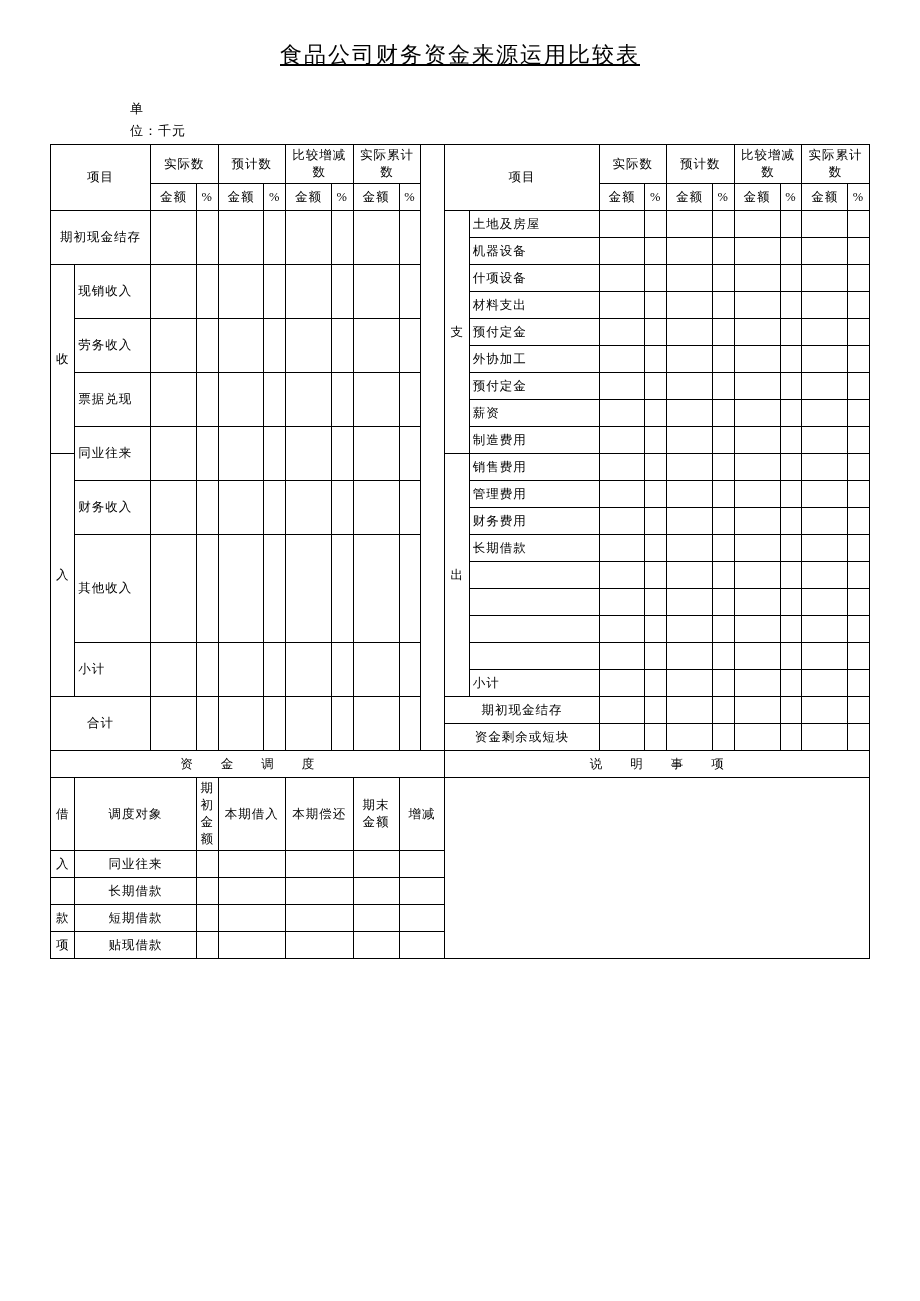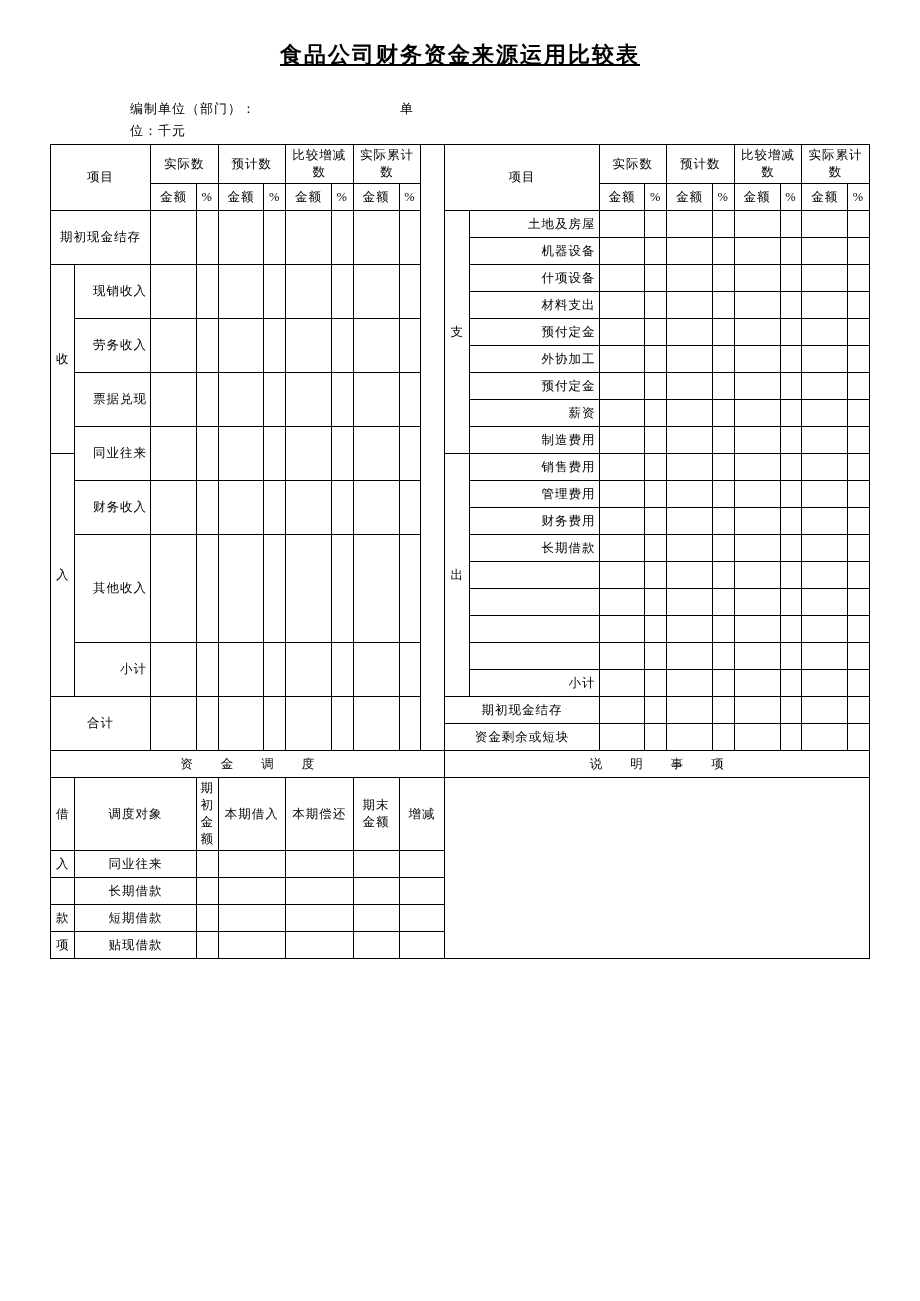--- a/index.html
+++ b/index.html
@@ -6,21 +6,21 @@
     font-family: "SimSun", "宋体", serif;
     font-size: 13px;
     color: #000;
     background: #fff;
     margin: 0;
     padding: 40px 50px;
   }
   .title {
     text-align: center;
     font-size: 22px;
-    font-weight: bold;
+    font-weight: normal;
     text-decoration: underline;
     margin-bottom: 30px;
     letter-spacing: 2px;
   }
   .meta-line {
     margin: 0 0 4px 80px;
     letter-spacing: 1px;
   }
   .meta-row {
     display: flex;
@@ -42,36 +42,35 @@
     height: 22px;
     font-size: 12.5px;
     letter-spacing: 1px;
     word-break: break-all;
   }
   td.vlabel {
     width: 18px;
     padding: 0;
   }
   td.itemcol {
-    text-align: right;
+    text-align: left;
   }
   col.narrow { width: 18px; }
   col.itemnarrow { width: 56px; }
   col.amt { width: 34px; }
   col.pct { width: 16px; }
   col.mid { width: 18px; }
   col.itemR { width: 96px; }
 </style>
 </head>
 <body>
 
 <div class="title">食品公司财务资金来源运用比较表</div>
 
 <div class="meta-row">
-  <span class="m1">编制单位（部门）：</span>
   <span class="m3">单</span>
 </div>
 <div class="meta-line">位：千元</div>
 
 <table>
 <colgroup>
   <col class="narrow">
       <col class="itemnarrow">
   <col class="amt">
       <col class="pct">

